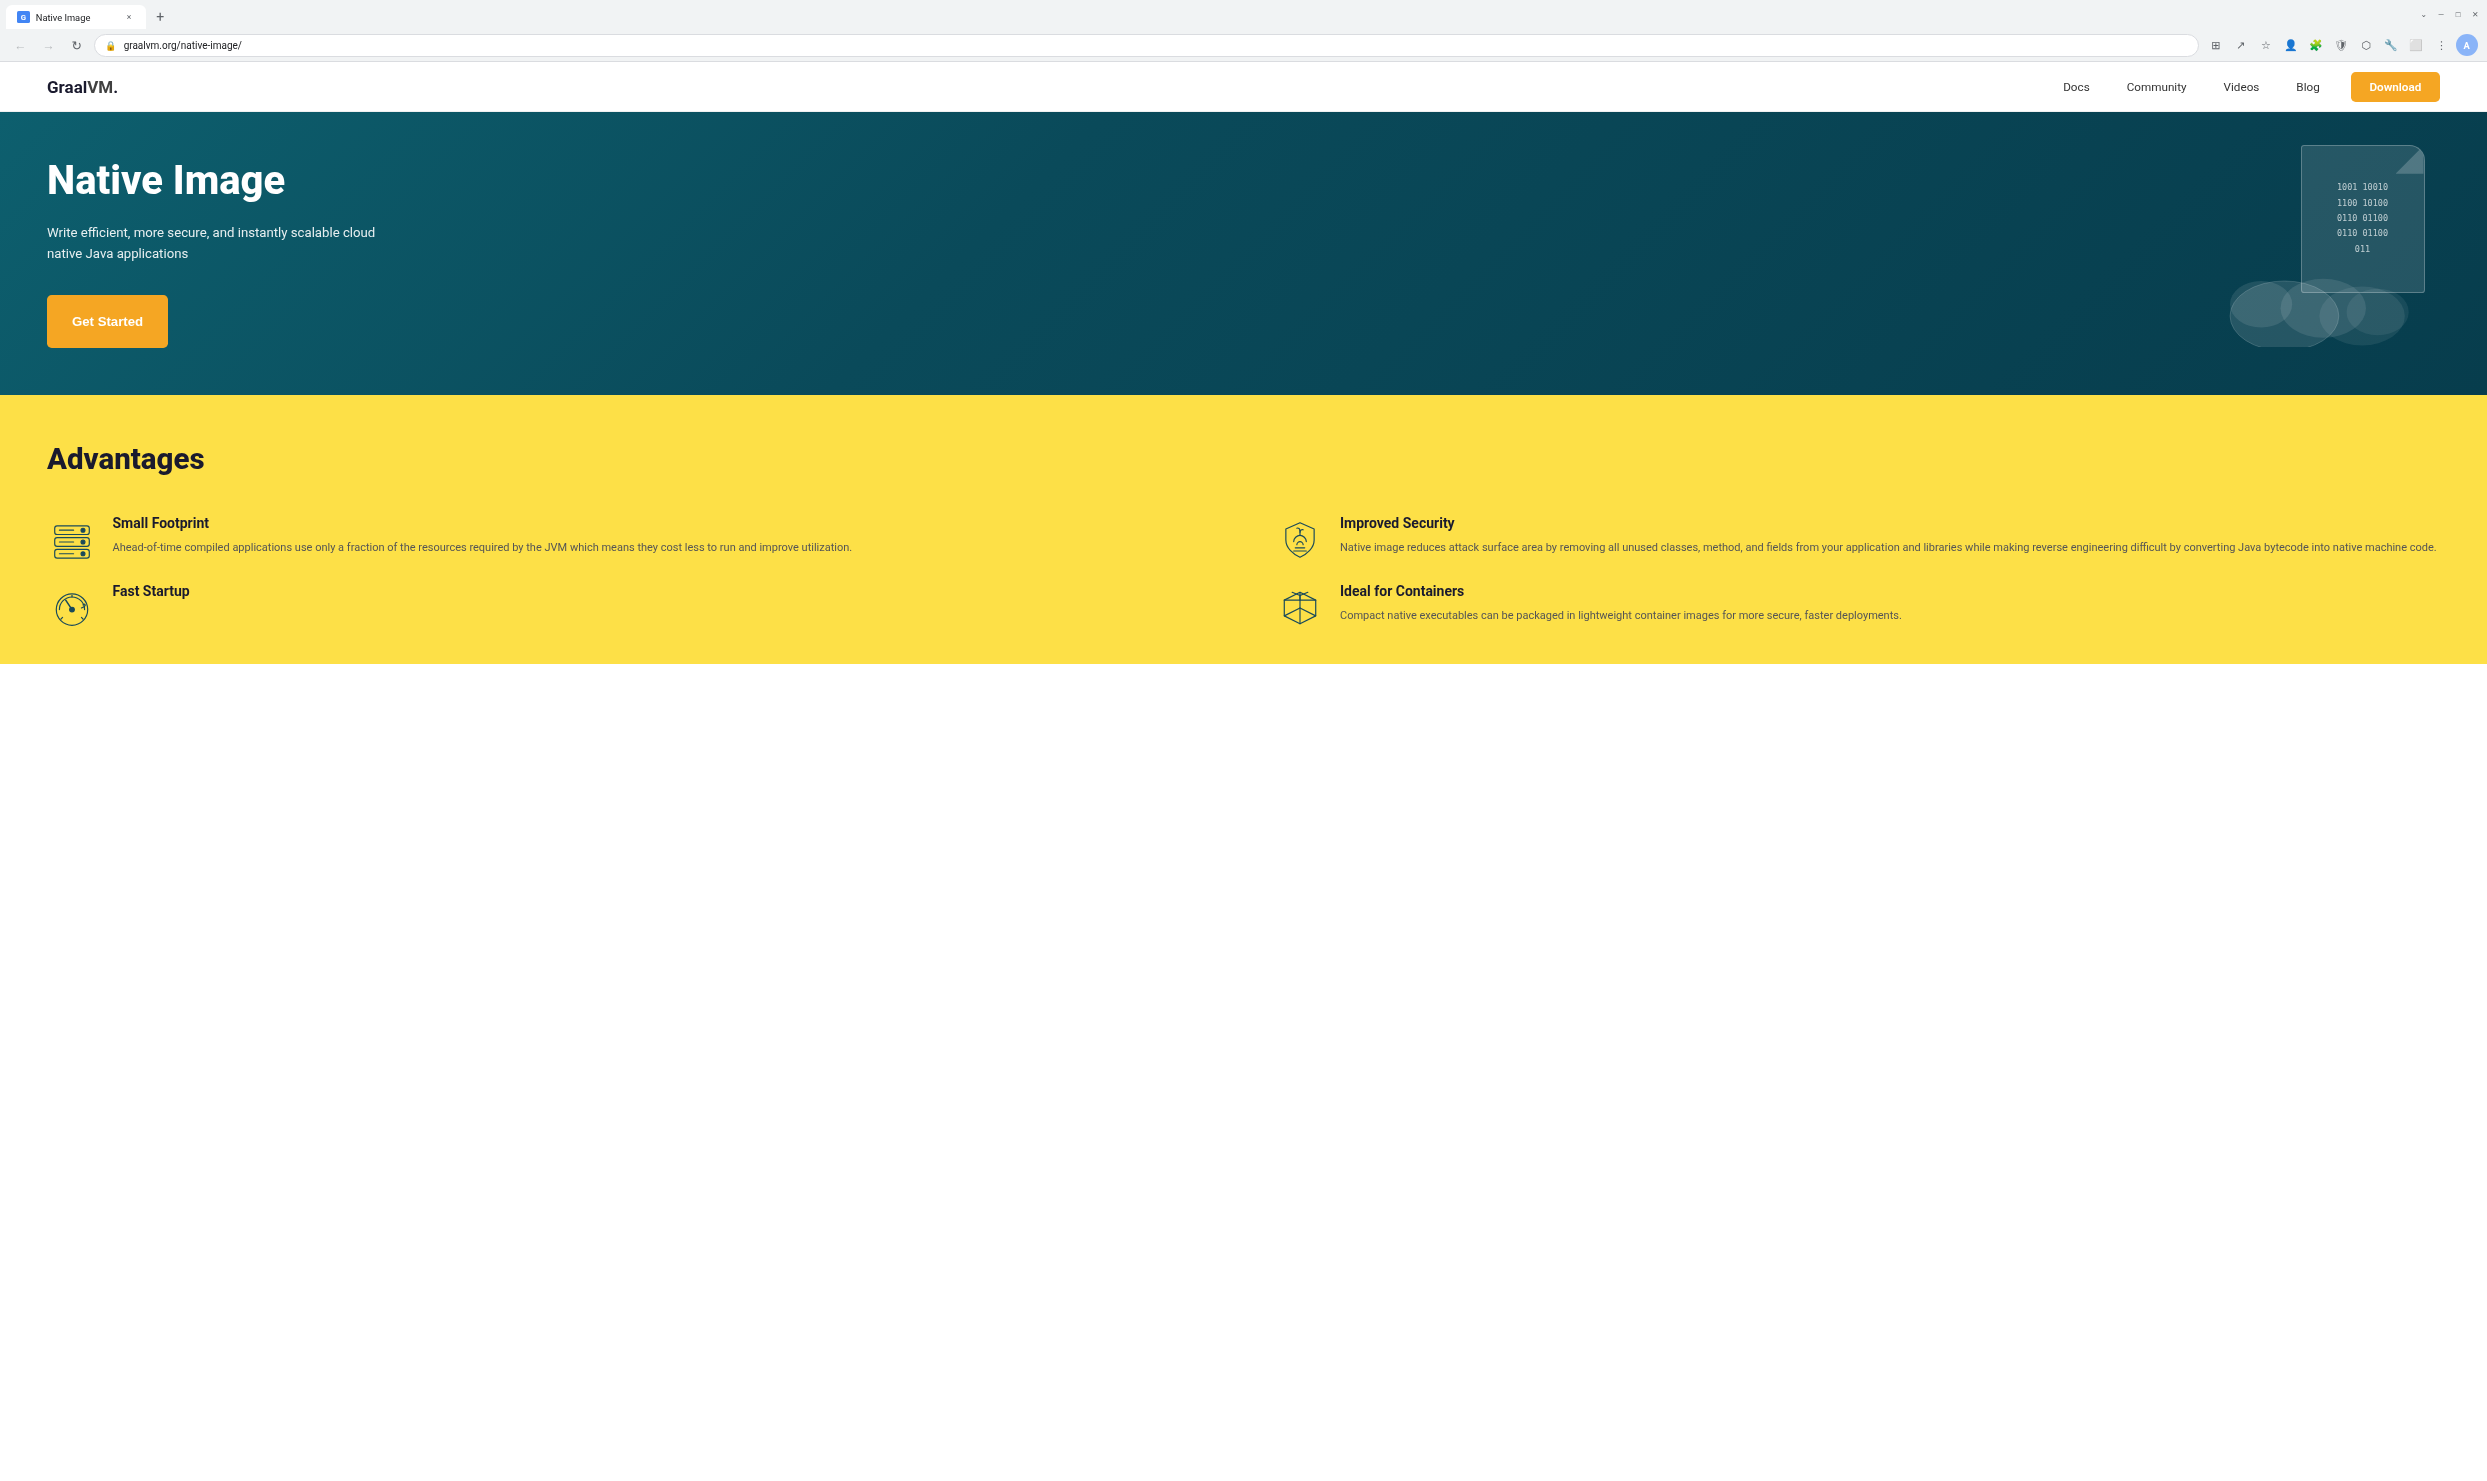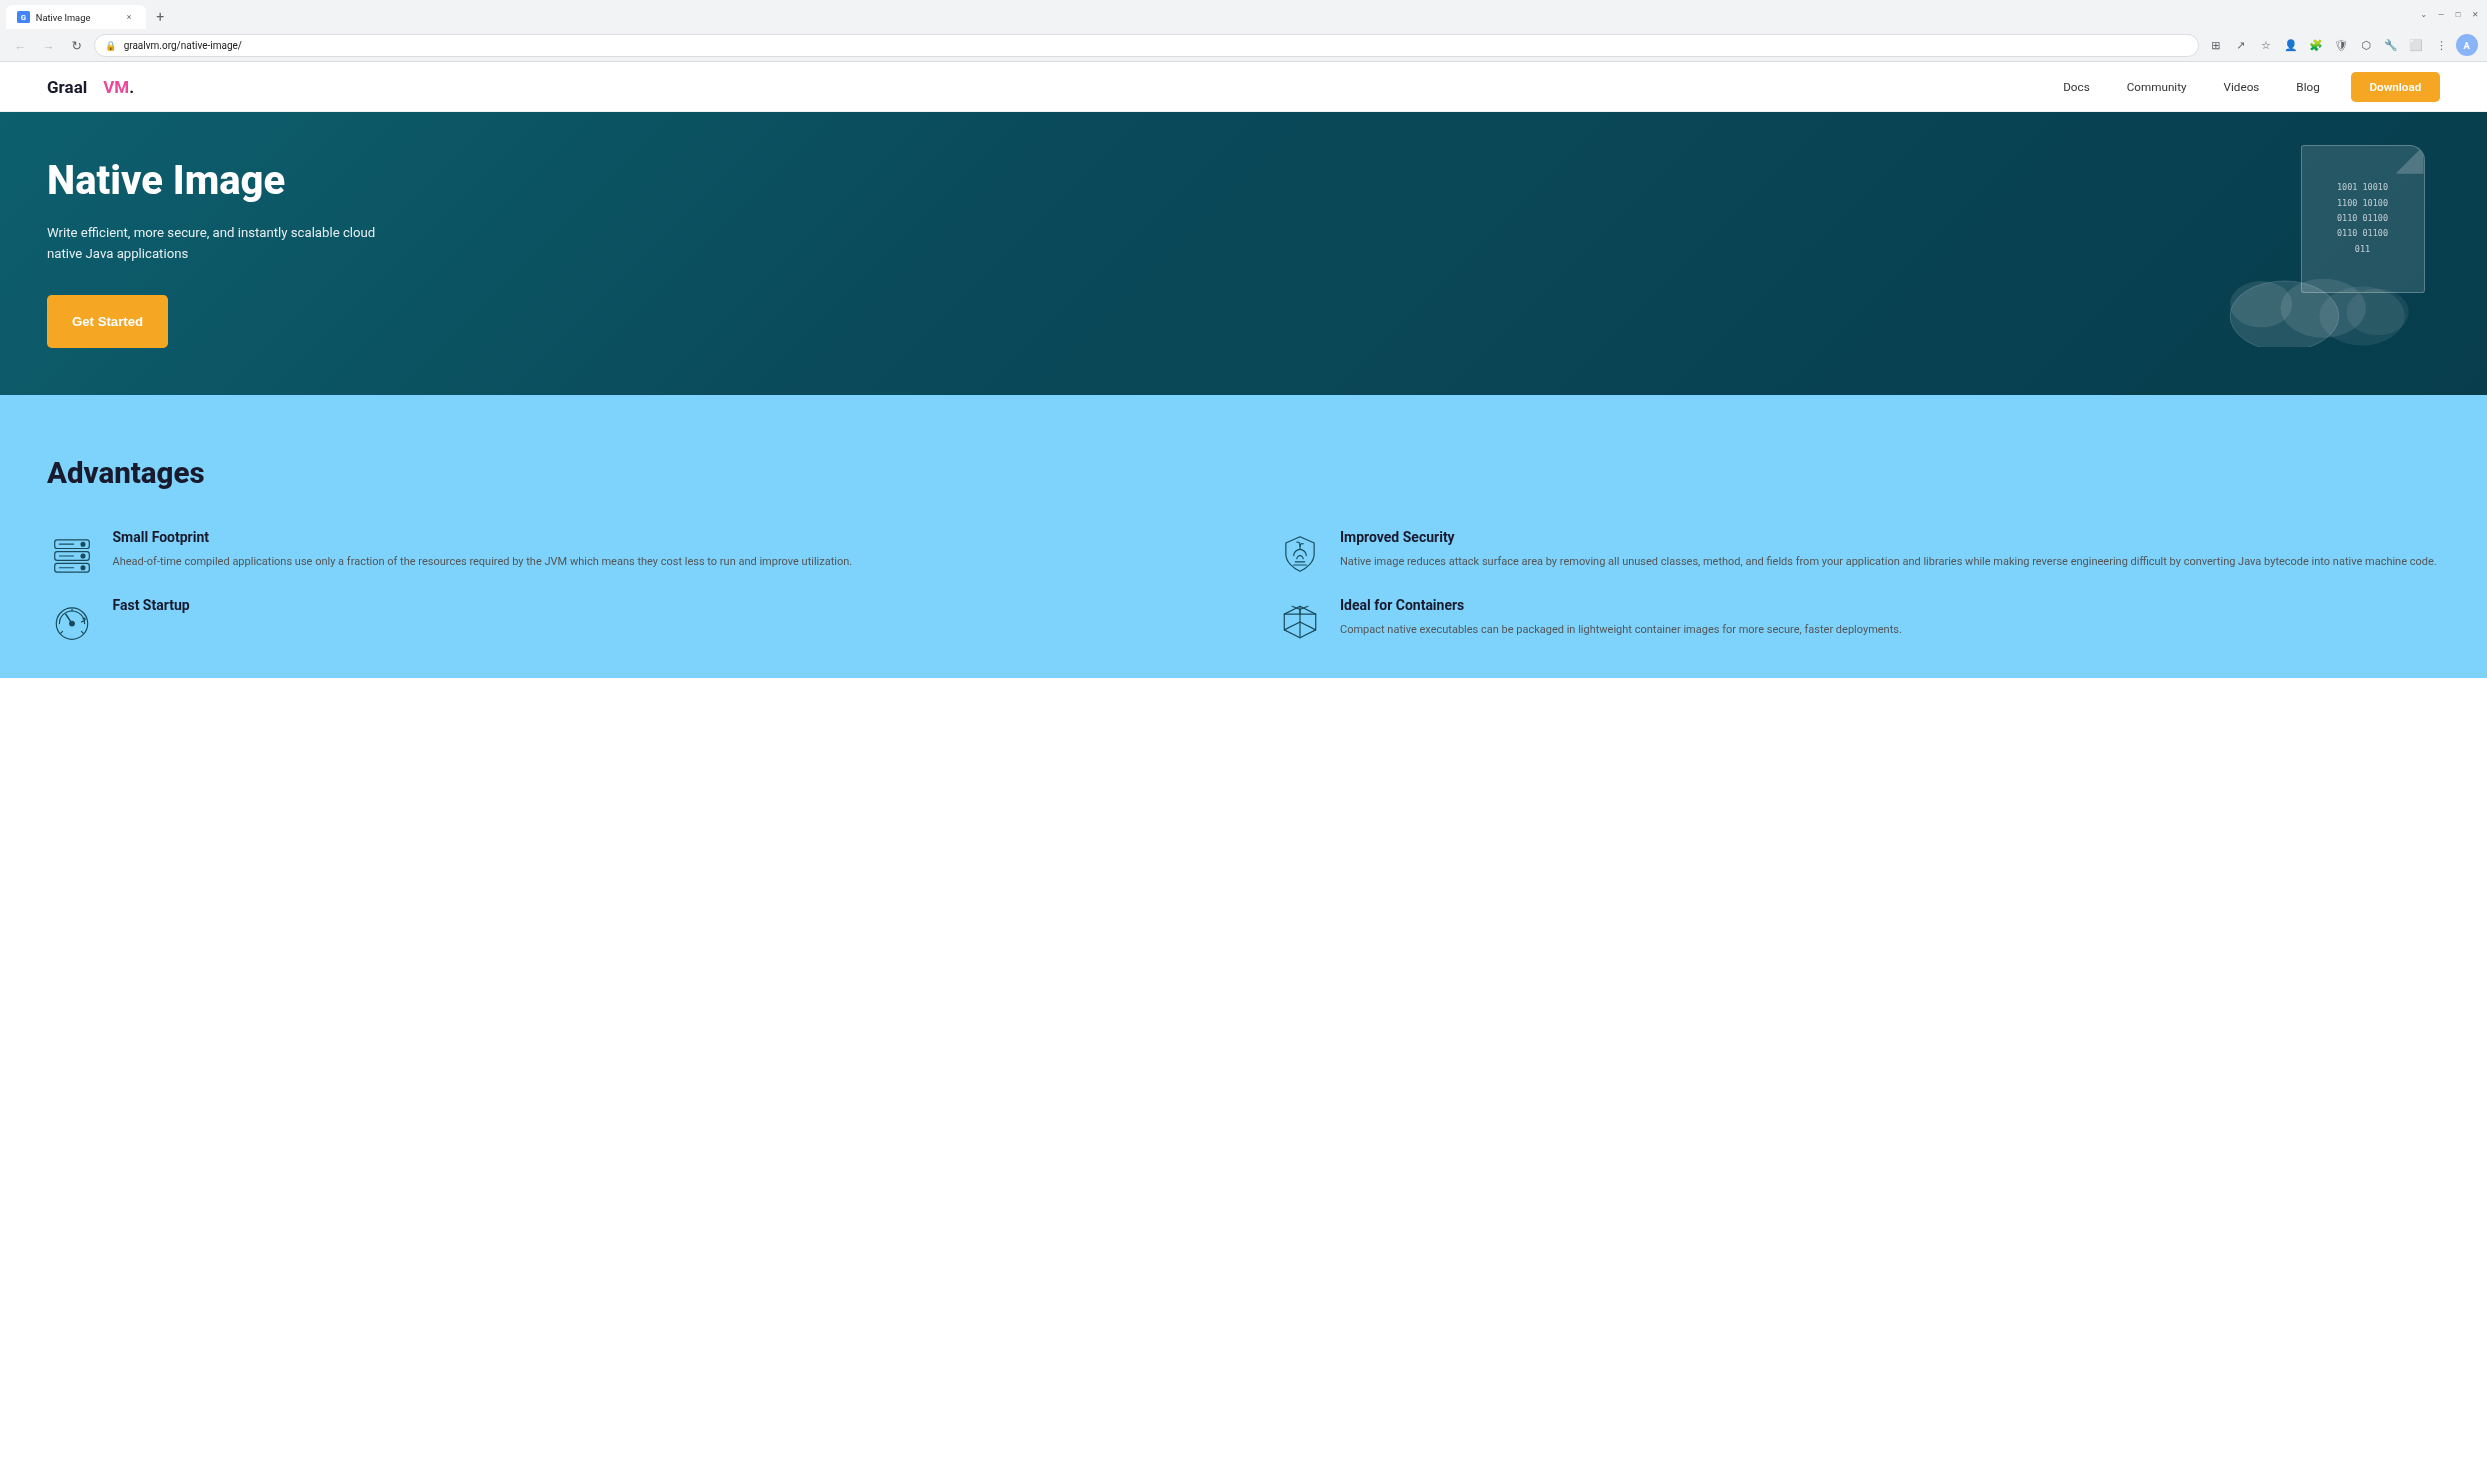--- a/index.html
+++ b/index.html
@@ -173,21 +173,21 @@
       background: #fff;
       border-bottom: 0.8px solid #f0f0f0;
     }
     .site-logo {
       font-size: 17px;
       font-weight: 700;
       text-decoration: none;
       margin-right: auto;
     }
     .logo-graal { color: #1a1a2e; }
-    .logo-vm { color: #ec4899; padding-left: 16px; }
+    .logo-vm { color: #404040; }
     .logo-dot { color: #1a1a2e; }
     .nav-links {
       display: flex;
       gap: 37px;
       align-items: center;
       list-style: none;
       margin-right: 31px;
     }
     .nav-link {
       font-size: 11.7px;
@@ -303,22 +303,22 @@
     .cloud-shape {
       position: absolute;
       bottom: 15.5px;
       left: 0;
       width: 187px;
       height: 101px;
     }
 
     
     .advantages {
-      padding: 61px 47px 31px;
-      background: #7dd3fc;
+      padding: 47px 47px 31px;
+      background: #fde047;
     }
     .advantages-title {
       font-size: 29.5px;
       font-weight: 800;
       color: #1a1a2e;
       margin-bottom: 39px;
     }
     .advantages-grid {
       display: grid;
       grid-template-columns: 1fr 1fr;

